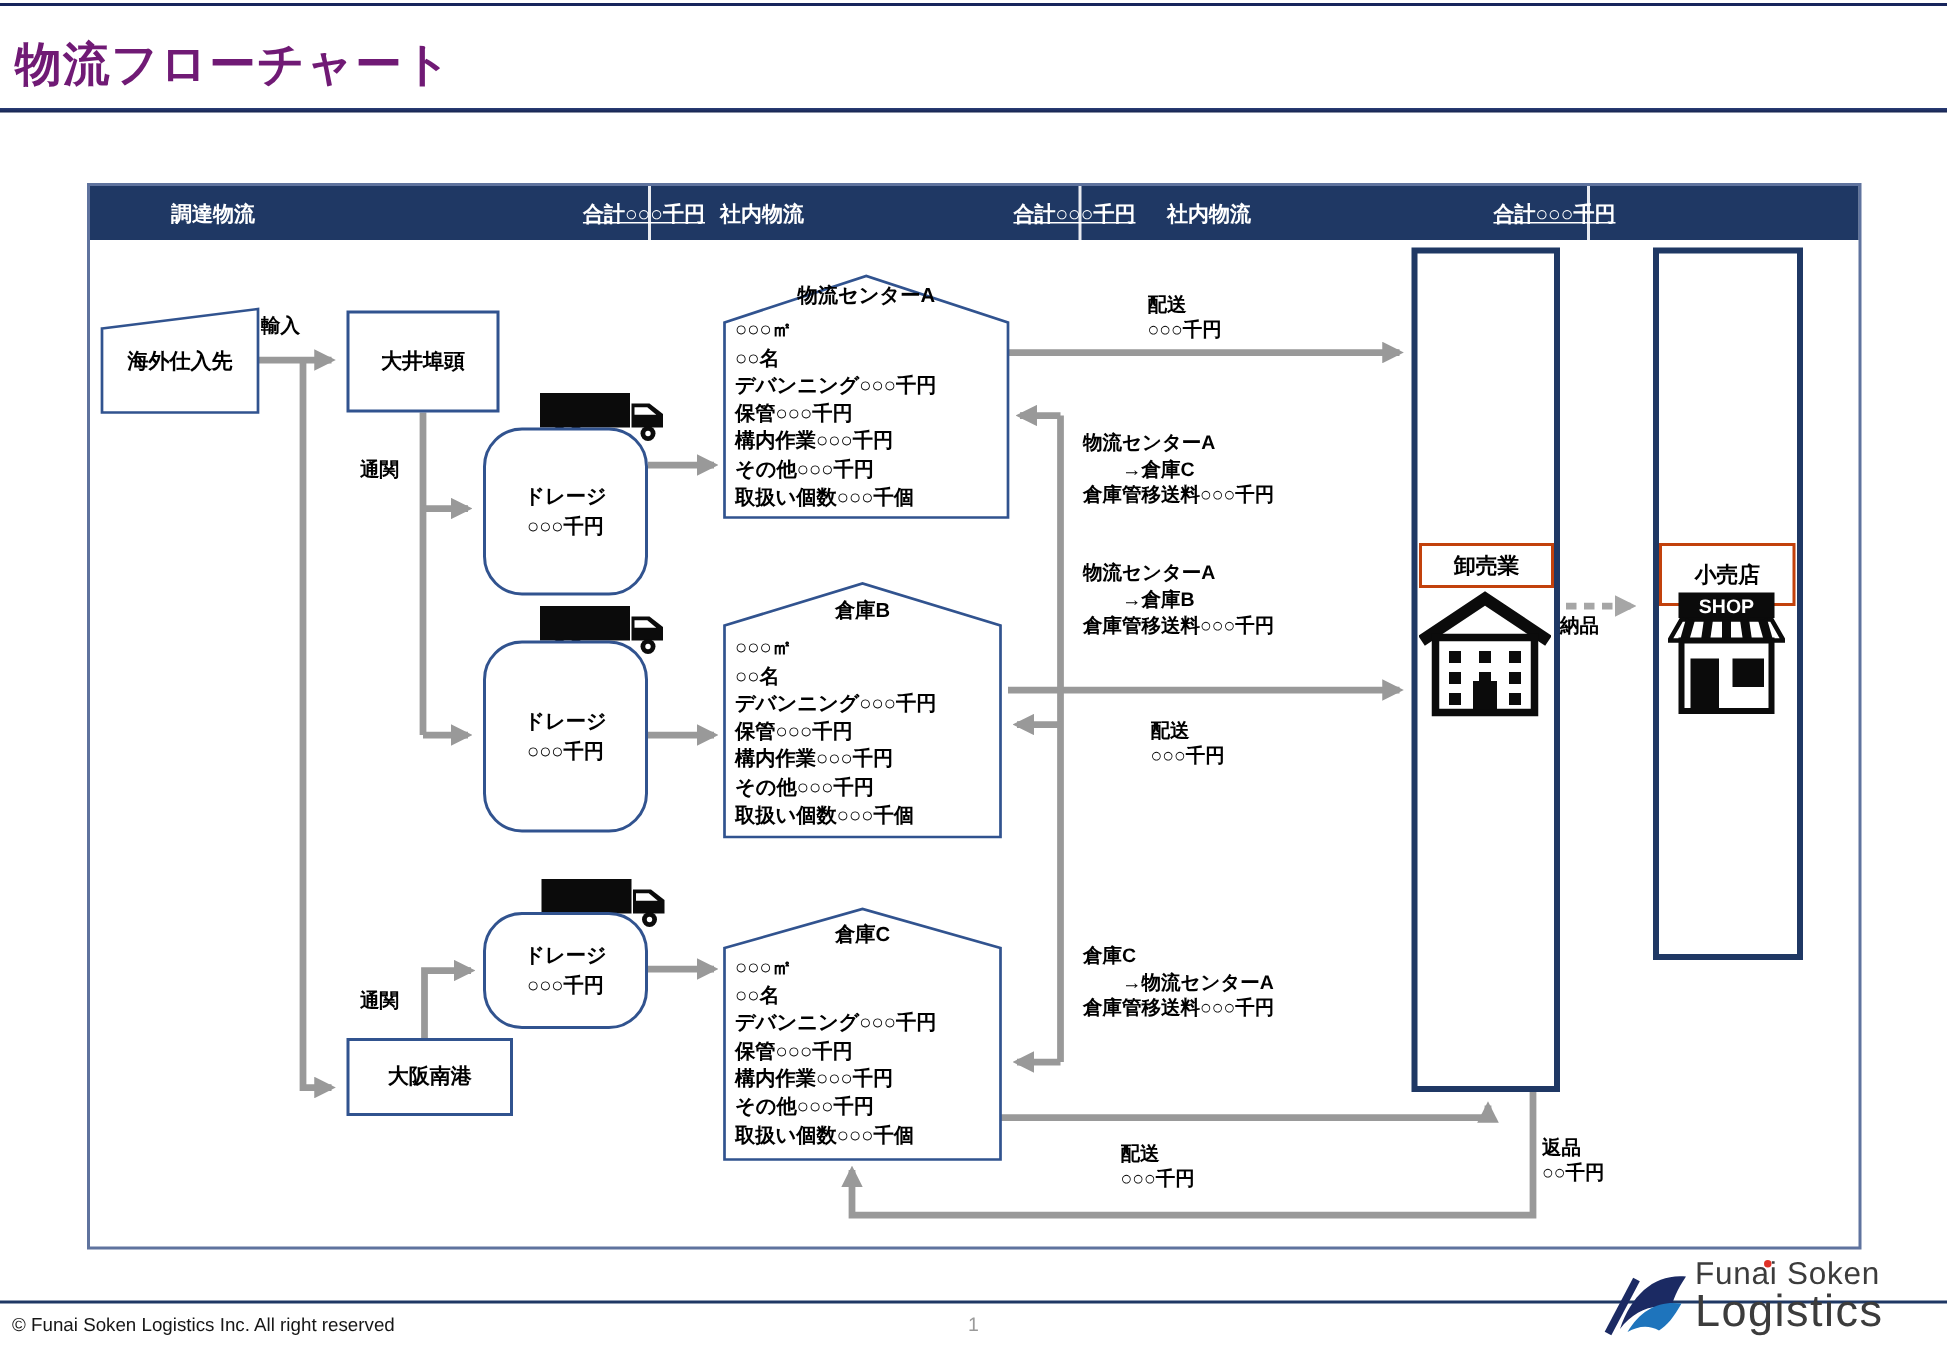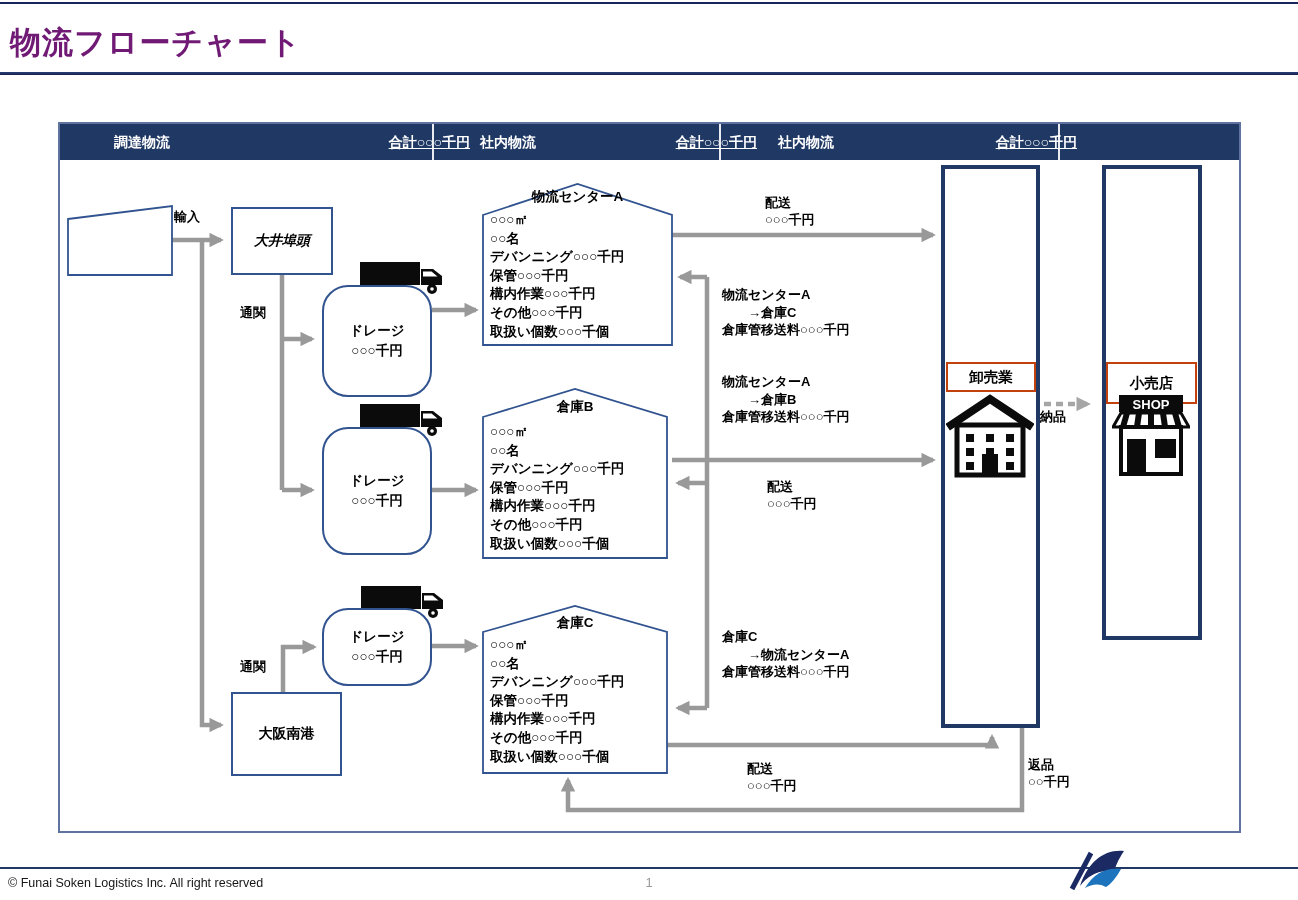--- a/index.html
+++ b/index.html
@@ -118,22 +118,23 @@
       <polygon points="483,215 577.5,184 672,215 672,345 483,345"></polygon>
       <polygon points="483,417 575,389 667,417 667,558 483,558"></polygon>
       <polygon points="483,632 575,606 667,632 667,773 483,773"></polygon>
     </g>
 
     <use href="#truck" transform="translate(360,262)"></use>
     <use href="#truck" transform="translate(360,404)"></use>
     <use href="#truck" transform="translate(361,586)"></use>
   </svg>
 
-  <div class="box" style="left:231px;top:207px;width:102px;height:68px;font-style:italic;">大井埠頭</div>
-  <div class="box" style="left:231px;top:692px;width:111px;height:84px;">大阪南港</div>
+  <div class="shape-label" style="left:68px;top:206px;width:104px;height:69px;">海外仕入先</div>
+  <div class="box" style="left:231px;top:207px;width:102px;height:68px;">大井埠頭</div>
+  <div class="box" style="left:231px;top:692px;width:111px;height:52px;">大阪南港</div>
 
   <div class="box rounded" style="left:322px;top:285px;width:110px;height:112px;">
     <div>ドレージ</div>
     <div>○○○千円</div>
   </div>
   <div class="box rounded" style="left:322px;top:427px;width:110px;height:128px;">
     <div>ドレージ</div>
     <div>○○○千円</div>
   </div>
   <div class="box rounded" style="left:322px;top:608px;width:110px;height:78px;">
@@ -252,14 +253,21 @@
 
   <div class="footer-rule"></div>
   <div class="copyright">© Funai Soken Logistics Inc. All right reserved</div>
   <div class="pagenum">1</div>
 
   <svg class="icon" style="left:1068px;top:840px;z-index:5;" width="58" height="52" viewBox="0 0 58 52">
     <path d="M4,49 L23,13" stroke="#1B2A63" stroke-width="5" fill="none"></path>
     <path d="M12,46 C20,22 36,9 56,11 C50,20 47,27 46,33 C35,28 21,34 12,46 Z" fill="#1B2A63"></path>
     <path d="M17,48 C26,33 38,27 53,29 C48,38 43,44 38,47 C31,43 24,44 17,48 Z" fill="#1E74BC"></path>
   </svg>
+  <div class="logo-text">
+    <div class="logo-line1">
+      <span>Funai Soken</span>
+      <span class="logo-dot"></span>
+    </div>
+    <div class="logo-line2">Logistics</div>
+  </div>
 
 </div>
 
 </body></html>

